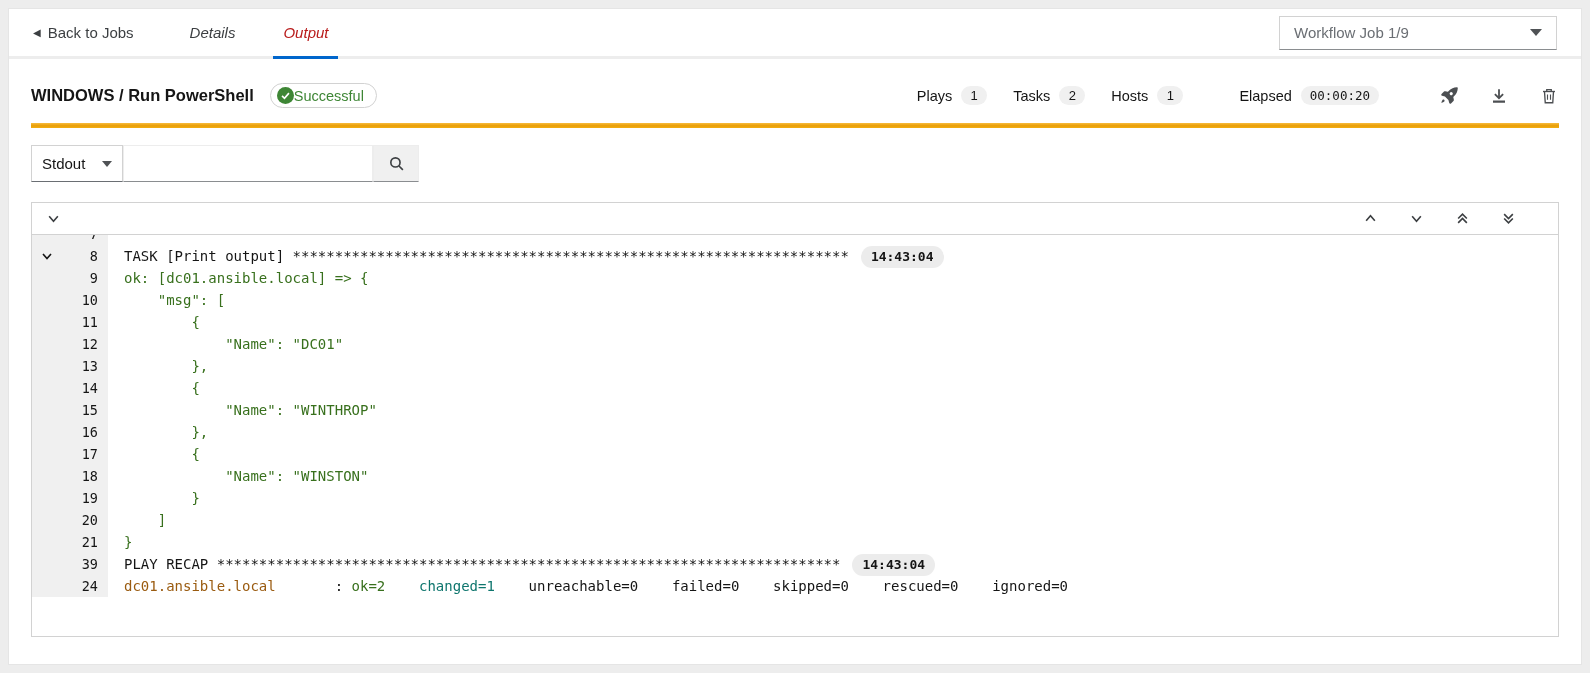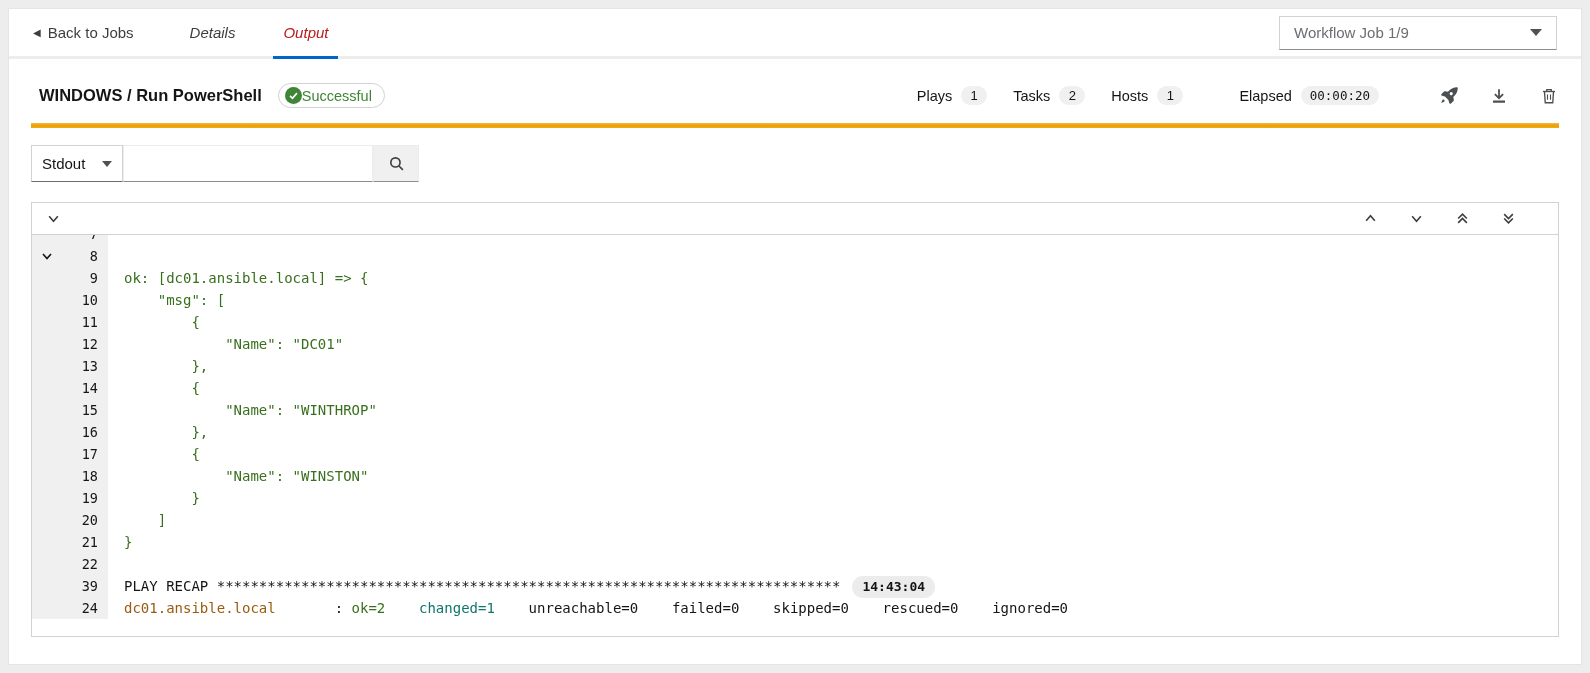--- a/index.html
+++ b/index.html
@@ -10,21 +10,21 @@
   .nav { height:50px; display:flex; align-items:stretch; padding:0 24px; border-bottom:3px solid #ededed; }
   .back { display:flex; align-items:center; gap:7px; font-size:15px; color:#3c3f42; cursor:pointer; margin-right:32px; }
   .back .tri { font-size:10px; color:#3c3f42; }
   .tab { display:flex; align-items:center; padding:12px 10px; margin:0 14px; font-size:15px; color:#3c3f42; cursor:pointer; margin-bottom:-3px; border-bottom:3px solid transparent;font-style:italic; }
   .tab.active { color:#b91c1c; border-bottom-color:#0066cc;justify-content:flex-end; }
   .wf-select { margin-left:auto; align-self:center; width:278px; height:34px; background:#fff; border:1px solid #d2d2d2; border-bottom-color:#8a8d90; display:flex; align-items:center; padding:0 14px; font-size:15px; color:#6a6e73; cursor:pointer; }
   .caret { margin-left:auto; width:0; height:0; border-left:6px solid transparent; border-right:6px solid transparent; border-top:7px solid #4f5255; }
 
   
   .content { padding:0 22px; }
-  .hdr { display:flex; align-items:center; margin-top:24px;margin-left:8px; }
+  .hdr { display:flex; align-items:center; margin-top:24px; }
   .title { font-size:16.5px; font-weight:bold; color:#151515; }
   .badge-success { display:inline-flex; align-items:center; margin-left:16px; border:1px solid #d2d2d2; border-radius:30px; padding:3px 12px 3px 6px; background:#fff; }
   .badge-success .circ { width:17px; height:17px; border-radius:50%; background:#3e8635; display:flex; align-items:center; justify-content:center; }
   .badge-success .label { color:#3e8635; font-size:14.5px; }
   .hdr-right { margin-left:auto; display:flex; align-items:center;gap:30px; }
   .stat { display:flex; align-items:center; margin-left:26px; }
   .stat .slabel { font-size:14.5px; color:#151515; }
   .pill { background:#f0f0f0; border-radius:11px; font-size:13px; padding:2px 9px; margin-left:9px; min-width:26px; text-align:center; }
   .pill.mono { font-family:"DejaVu Sans Mono", monospace; font-size:12.5px; }
   .actions { display:flex; align-items:center; gap:30px; margin-left:30px; }
@@ -198,20 +198,21 @@
           </div>
           <div class="oline">
             <div class="gutter">
               <span class="expand">
                 <svg viewBox="0 0 24 24" fill="none" stroke="currentColor" stroke-width="3.2">
                   <polyline points="4,8 12,17 20,8"></polyline>
                 </svg>
               </span>
               <span class="lnum">8</span>
             </div>
+            <div class="lcode"><span class="seg-default">TASK [Print output] ******************************************************************</span><span class="ts">14:43:04</span></div>
           </div>
           <div class="oline">
             <div class="gutter">
               <span class="expand"></span>
               <span class="lnum">9</span>
             </div>
             <div class="lcode"><span class="seg-green">ok: [dc01.ansible.local] =&gt; {</span></div>
           </div>
           <div class="oline">
             <div class="gutter">
@@ -289,27 +290,20 @@
               <span class="lnum">20</span>
             </div>
             <div class="lcode"><span class="seg-green">    ]</span></div>
           </div>
           <div class="oline">
             <div class="gutter">
               <span class="expand"></span>
               <span class="lnum">21</span>
             </div>
             <div class="lcode"><span class="seg-green">}</span></div>
-          </div>
-          <div class="oline">
-            <div class="gutter">
-              <span class="expand"></span>
-              <span class="lnum">22</span>
-            </div>
-            <div class="lcode"></div>
           </div>
           <div class="oline">
             <div class="gutter">
               <span class="expand"></span>
               <span class="lnum">39</span>
             </div>
             <div class="lcode"><span class="seg-default">PLAY RECAP **************************************************************************</span><span class="ts">14:43:04</span></div>
           </div>
           <div class="oline">
             <div class="gutter">

